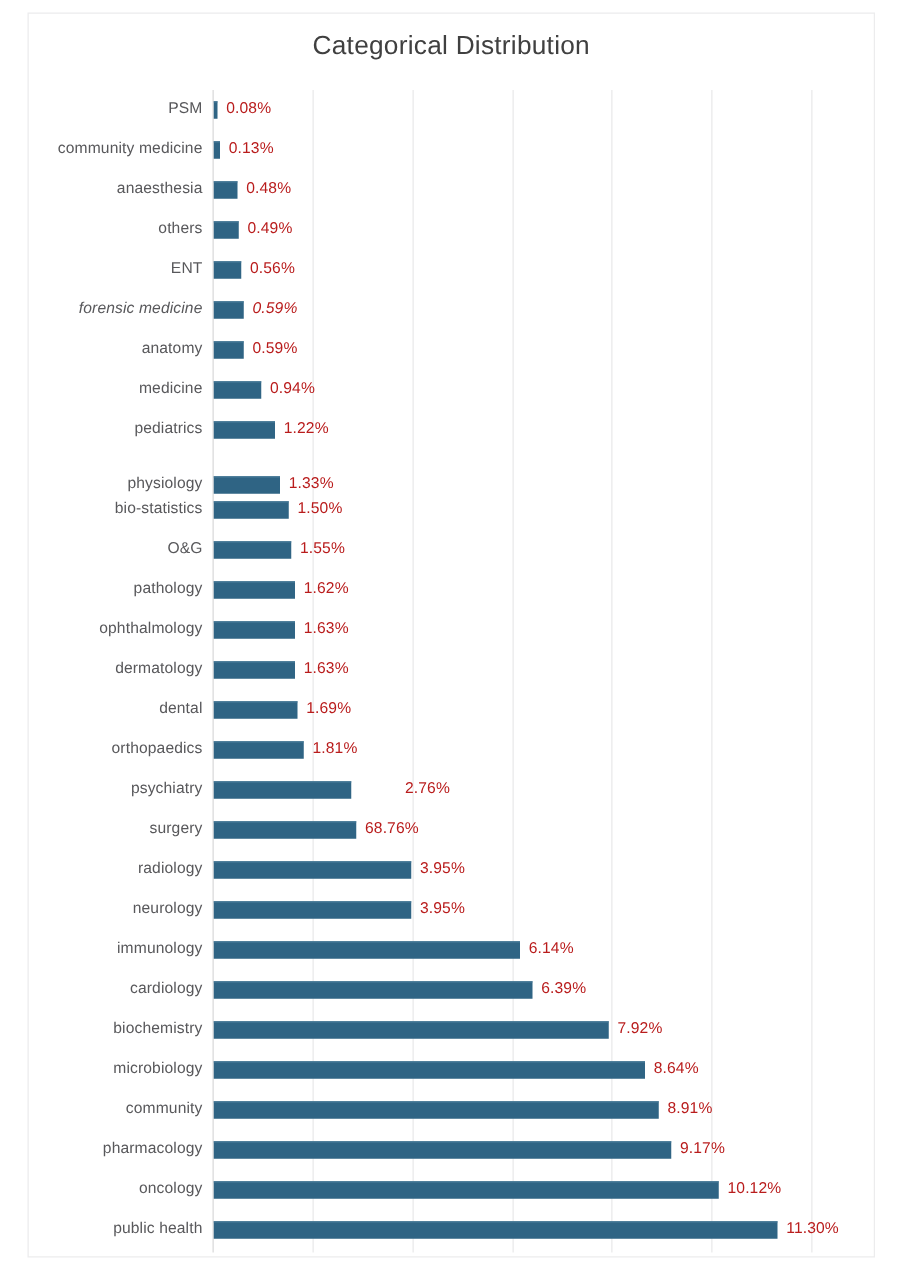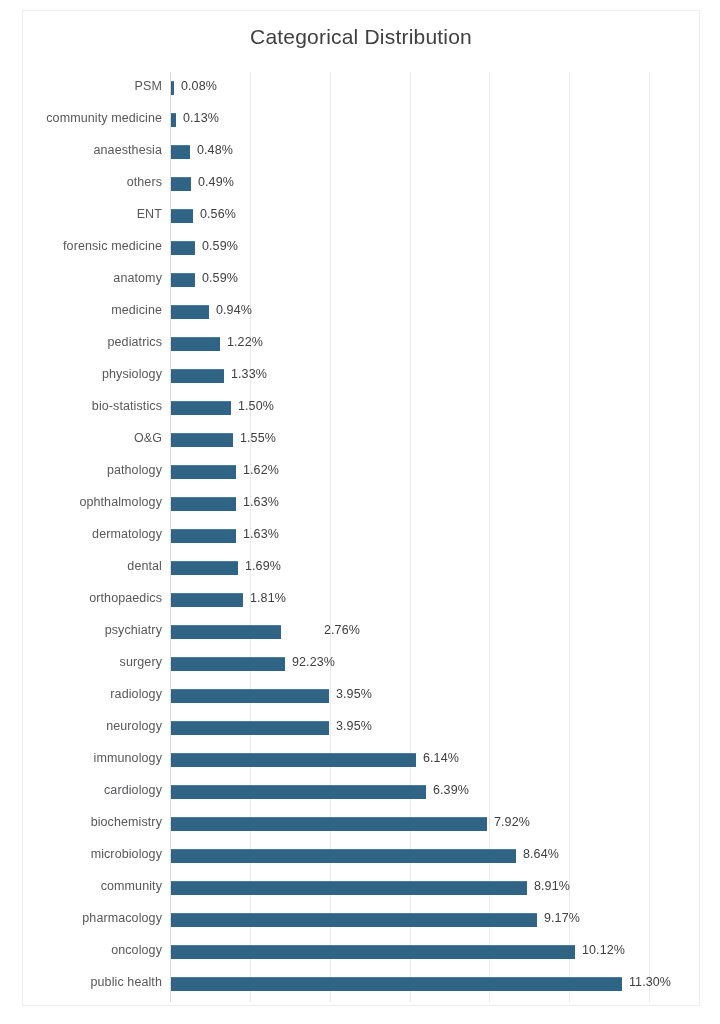--- a/index.html
+++ b/index.html
@@ -77,21 +77,21 @@
     top: 9px;
     height: 13px;
     background: #2f6484;
     border-top: 1px solid #4b7c99;
   }
 
   .bar-value {
     position: absolute;
     top: 7px;
     font-size: 12.5px;
-    color: #404040;
+    color: #b91c1c;
     white-space: nowrap;
     letter-spacing: 0.1px;
   }
 
   .cat-label {
     position: absolute;
     right: 100%;
     margin-right: 9px;
     top: 7px;
     font-size: 12.5px;
@@ -149,41 +149,41 @@
         <div class="bar-row" style="top: 96px;">
           <div class="cat-label">others</div>
           <div class="bar" style="width: 20px; background: rgb(47, 100, 132);"></div>
           <div class="bar-value" style="left: 27px;">0.49%</div>
         </div>
         <div class="bar-row" style="top: 128px;">
           <div class="cat-label">ENT</div>
           <div class="bar" style="width: 22px; background: rgb(47, 100, 132);"></div>
           <div class="bar-value" style="left: 29px;">0.56%</div>
         </div>
-        <div class="bar-row" style="top: 160px;">
+        <div class="bar-row" style="top: 160px; font-style: italic;">
           <div class="cat-label">forensic medicine</div>
           <div class="bar" style="width: 24px; background: rgb(47, 100, 132);"></div>
           <div class="bar-value" style="left: 31px;">0.59%</div>
         </div>
         <div class="bar-row" style="top: 192px;">
           <div class="cat-label">anatomy</div>
           <div class="bar" style="width: 24px; background: rgb(47, 100, 132);"></div>
           <div class="bar-value" style="left: 31px;">0.59%</div>
         </div>
         <div class="bar-row" style="top: 224px;">
           <div class="cat-label">medicine</div>
           <div class="bar" style="width: 38px; background: rgb(47, 100, 132);"></div>
           <div class="bar-value" style="left: 45px;">0.94%</div>
         </div>
         <div class="bar-row" style="top: 256px;">
           <div class="cat-label">pediatrics</div>
           <div class="bar" style="width: 49px; background: rgb(47, 100, 132);"></div>
           <div class="bar-value" style="left: 56px;">1.22%</div>
         </div>
-        <div class="bar-row" style="top: 288px; padding-left: 48px;">
+        <div class="bar-row" style="top: 300px; padding-left: 48px;">
           <div class="cat-label">physiology</div>
           <div class="bar" style="width: 53px; background: rgb(47, 100, 132);"></div>
           <div class="bar-value" style="left: 60px;">1.33%</div>
         </div>
         <div class="bar-row" style="top: 320px;">
           <div class="cat-label">bio-statistics</div>
           <div class="bar" style="width: 60px; background: rgb(47, 100, 132);"></div>
           <div class="bar-value" style="left: 67px;">1.50%</div>
         </div>
         <div class="bar-row" style="top: 352px;">
@@ -217,21 +217,21 @@
           <div class="bar-value" style="left: 79px;">1.81%</div>
         </div>
         <div class="bar-row" style="top: 544px;">
           <div class="cat-label">psychiatry</div>
           <div class="bar" style="width: 110px; background: rgb(47, 100, 132);"></div>
           <div class="bar-value" style="left: 117px; margin-left: 36px;">2.76%</div>
         </div>
         <div class="bar-row" style="top: 576px;">
           <div class="cat-label">surgery</div>
           <div class="bar" style="width: 114px; background: rgb(47, 100, 132);"></div>
-          <div class="bar-value" style="left: 121px;">92.23%</div>
+          <div class="bar-value" style="left: 121px;">68.76%</div>
         </div>
         <div class="bar-row" style="top: 608px;">
           <div class="cat-label">radiology</div>
           <div class="bar" style="width: 158px; background: rgb(47, 100, 132);"></div>
           <div class="bar-value" style="left: 165px;">3.95%</div>
         </div>
         <div class="bar-row" style="top: 640px;">
           <div class="cat-label">neurology</div>
           <div class="bar" style="width: 158px; background: rgb(47, 100, 132);"></div>
           <div class="bar-value" style="left: 165px;">3.95%</div>

